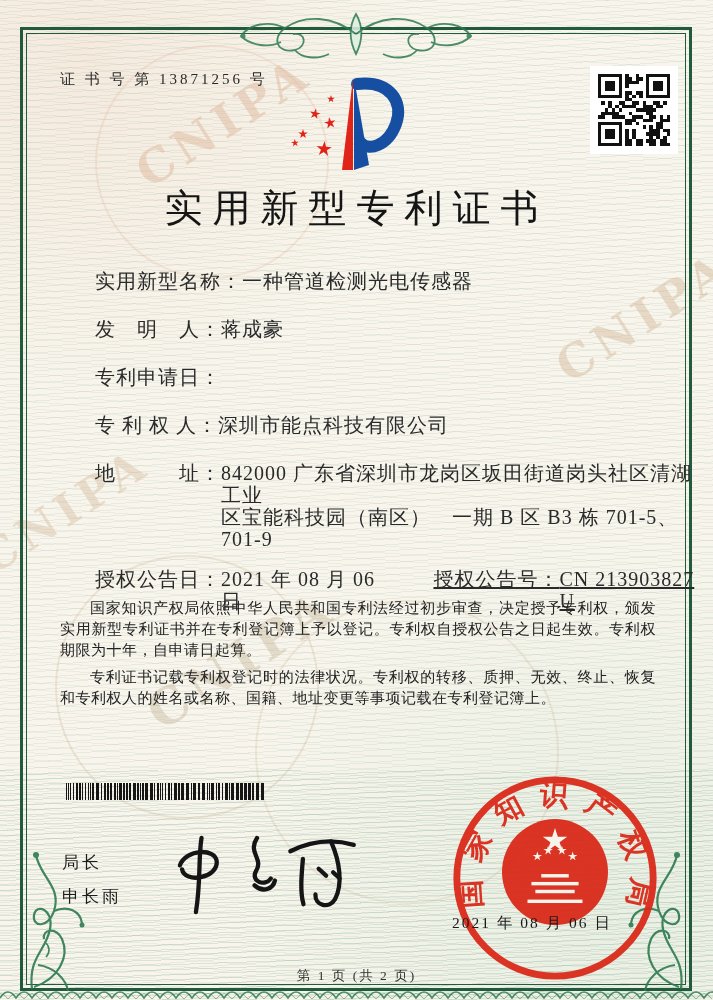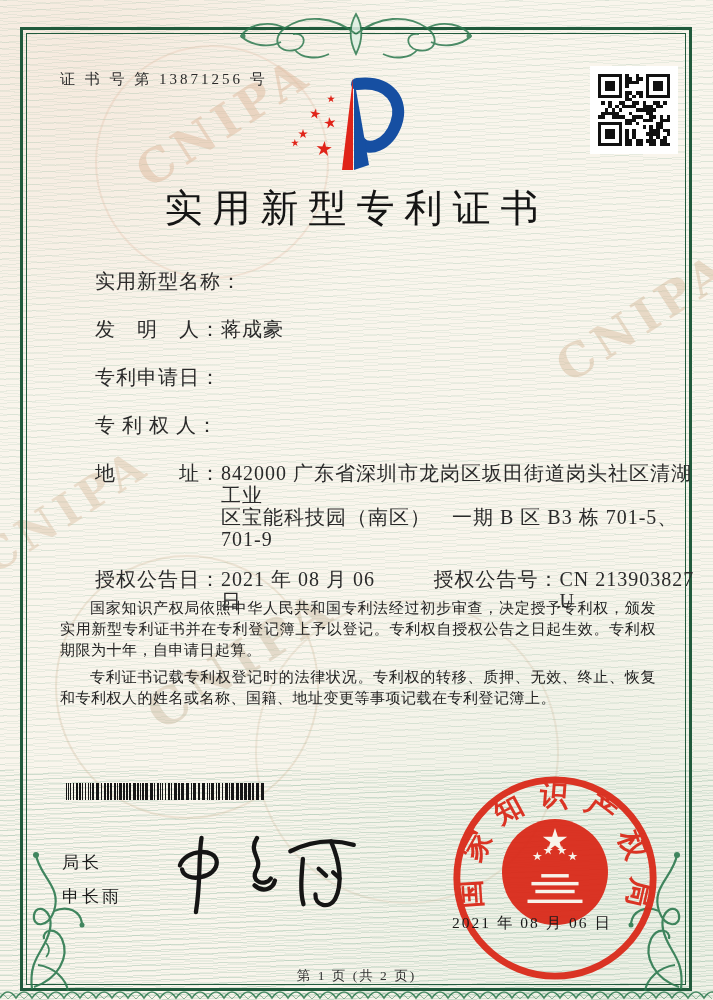--- a/index.html
+++ b/index.html
@@ -55,21 +55,21 @@
   .title{
     position:absolute;left:0;right:0;top:183px;text-align:center;
     font-size:38px;font-weight:normal;letter-spacing:10px;color:#151515;
   }
   .fields{position:absolute;left:76px;top:270px;width:600px;font-size:20px;color:#2a2a2a;margin-left:19px;}
   .frow{display:flex;margin-bottom:26px;line-height:22px;letter-spacing:1px;}
   .frow .flabel{white-space:pre;flex-shrink:0;}
   .frow .fvalue{letter-spacing:1px;}
   .frow-grant{display:flex;}
   .grant-pair{display:flex;}
-  .grant-pair.right{margin-left:54px;}
+  .grant-pair.right{margin-left:54px;text-decoration:underline;}
   .paras{
     position:absolute;left:60px;top:598px;width:596px;
     font-size:15px;line-height:21px;color:#222;letter-spacing:0.5px;text-align:justify;
   }
   .paras p{margin:0 0 6px 0;text-indent:2em;}
   .barcode{
     position:absolute;left:66px;top:783px;width:204px;height:17px;display:flex;align-items:stretch;
   }
   .barcode .bar{background:#161616;height:100%;flex-shrink:0;}
   .officer{position:absolute;left:62px;top:846px;font-size:17px;color:#1d1d1d;letter-spacing:3px;line-height:34px;font-family:"Liberation Sans","DejaVu Sans",sans-serif;}
@@ -303,30 +303,32 @@
           <rect x="1" y="15" width="5" height="5" fill="#fff"></rect>
           <rect x="2" y="16" width="3" height="3" fill="#111"></rect>
         </svg>
     </div>
 
     <div class="title">实用新型专利证书</div>
 
     <div class="fields">
       <div class="frow">
         <span class="flabel">实用新型名称：</span>
+        <span class="fvalue">一种管道检测光电传感器</span>
       </div>
       <div class="frow">
         <span class="flabel">发　明　人：</span>
         <span class="fvalue">蒋成豪</span>
       </div>
       <div class="frow">
         <span class="flabel">专利申请日：</span>
       </div>
       <div class="frow">
         <span class="flabel">专 利 权 人：</span>
+        <span class="fvalue">深圳市能点科技有限公司</span>
       </div>
       <div class="frow" style="margin-bottom:18px;">
         <span class="flabel">地　　　址：</span>
         <span class="fvalue">
           <span style="display:block;">842000 广东省深圳市龙岗区坂田街道岗头社区清湖工业</span>
           <span style="display:block;">区宝能科技园（南区）　一期 B 区 B3 栋 701-5、701-9</span>
         </span>
       </div>
       <div class="frow frow-grant">
         <span class="grant-pair">

